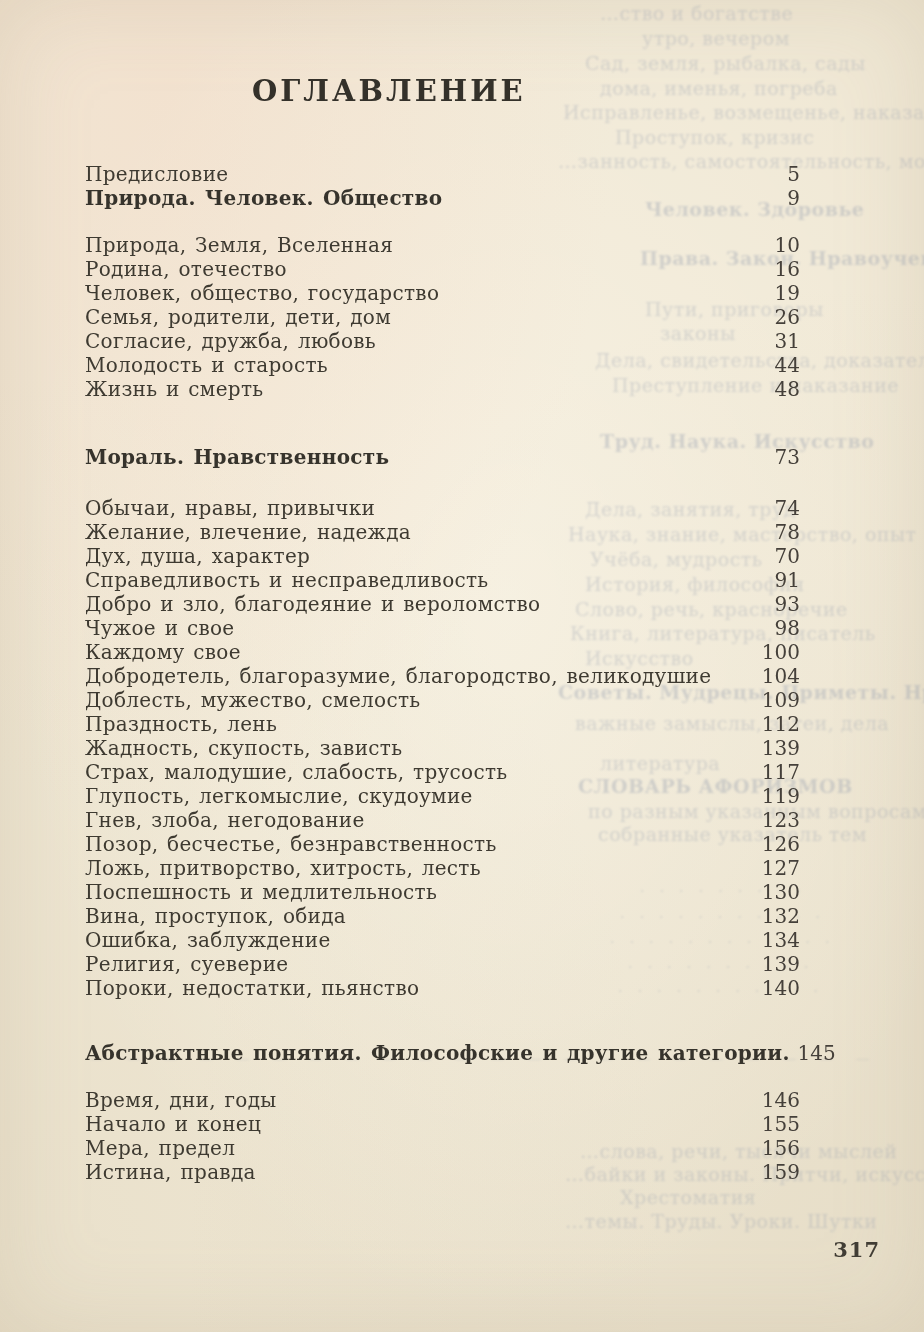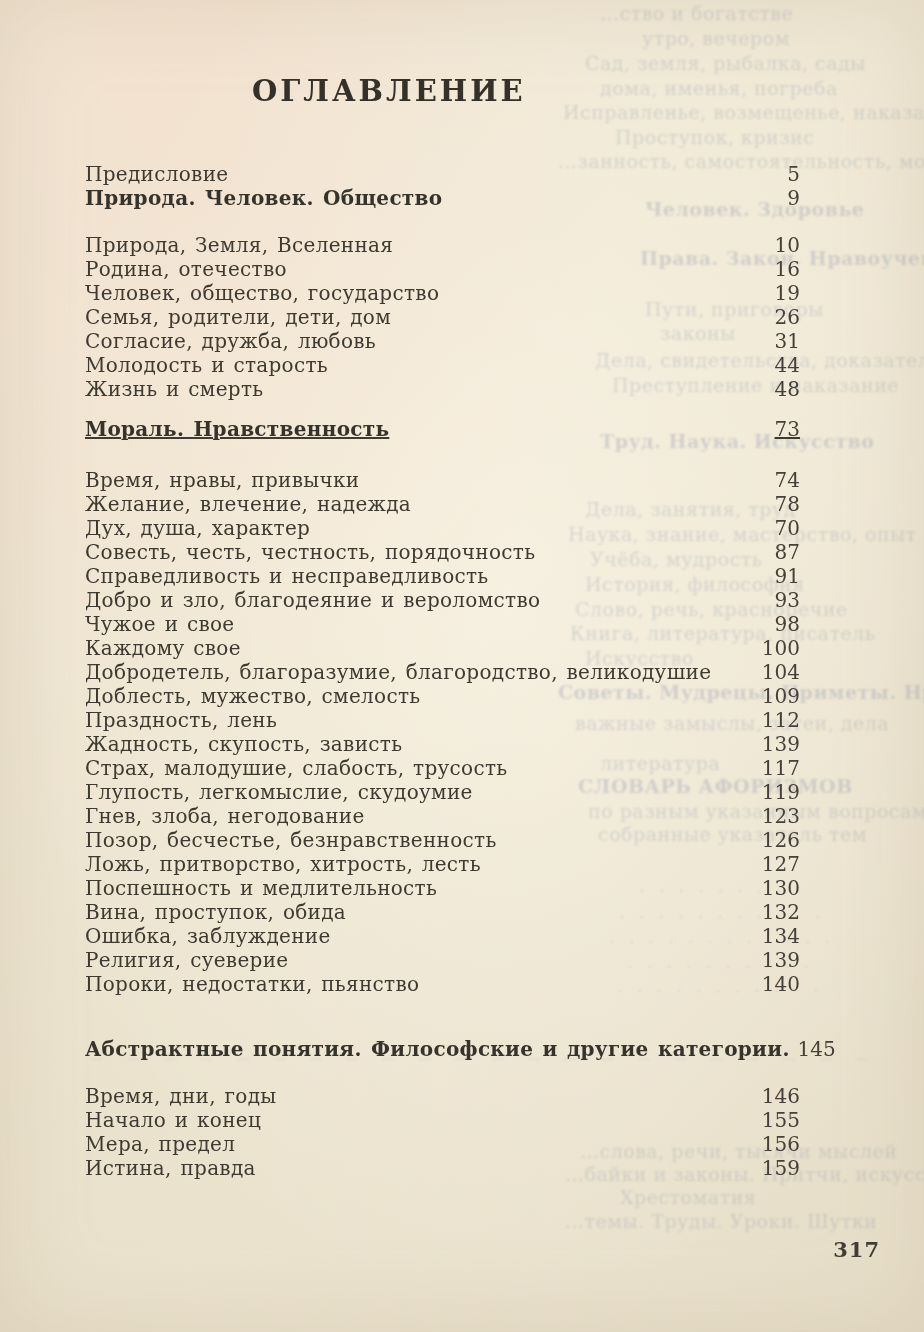--- a/index.html
+++ b/index.html
@@ -19,21 +19,21 @@
     font-size:29px;font-weight:bold;letter-spacing:3px;color:#34312a;
     white-space:nowrap;
   }
   .toc{position:absolute;left:85px;top:162px;width:715px;}
   .toc-row{display:flex;height:24px;line-height:24px;font-size:20px;white-space:nowrap;}
   .toc-row .label{flex:0 0 auto;letter-spacing:.3px;word-spacing:2px;}
   .toc-row .fill{flex:1 1 auto;}
   .toc-row .pg{flex:0 0 auto;min-width:46px;text-align:right;color:#45403a;}
   .toc-row.bold .label{font-weight:bold;color:#36332c;text-align:center;}
   .g1{margin-top:23px;}
-  .g2{margin-top:16px;text-decoration:underline;}
+  .g2{margin-top:44px;}
   .g3{margin-top:27px;}
   .g4{margin-top:41px;}
   .g5{margin-top:23px;}
   .footer{
     position:absolute;top:1237px;left:0;width:880px;text-align:right;
     font-size:21px;font-weight:bold;color:#413d35;letter-spacing:1px;
   }
   .watermark{
     position:absolute;right:6px;top:1309px;
     font-family:"DejaVu Sans", sans-serif;font-size:12px;color:#9b9b96;margin-top:44px;
@@ -146,38 +146,33 @@
       </div>
       <div class="toc-group g2">
         <div class="toc-row bold">
           <span class="label">Мораль. Нравственность</span>
           <span class="fill"></span>
           <span class="pg">73</span>
         </div>
       </div>
       <div class="toc-group g3">
         <div class="toc-row">
-          <span class="label">Время, нравы, привычки</span>
+          <span class="label">Обычаи, нравы, привычки</span>
           <span class="fill"></span>
           <span class="pg">74</span>
         </div>
         <div class="toc-row">
           <span class="label">Желание, влечение, надежда</span>
           <span class="fill"></span>
           <span class="pg">78</span>
         </div>
         <div class="toc-row">
           <span class="label">Дух, душа, характер</span>
           <span class="fill"></span>
           <span class="pg">70</span>
-        </div>
-        <div class="toc-row">
-          <span class="label">Совесть, честь, честность, порядочность</span>
-          <span class="fill"></span>
-          <span class="pg">87</span>
         </div>
         <div class="toc-row">
           <span class="label">Справедливость и несправедливость</span>
           <span class="fill"></span>
           <span class="pg">91</span>
         </div>
         <div class="toc-row">
           <span class="label">Добро и зло, благодеяние и вероломство</span>
           <span class="fill"></span>
           <span class="pg">93</span>

